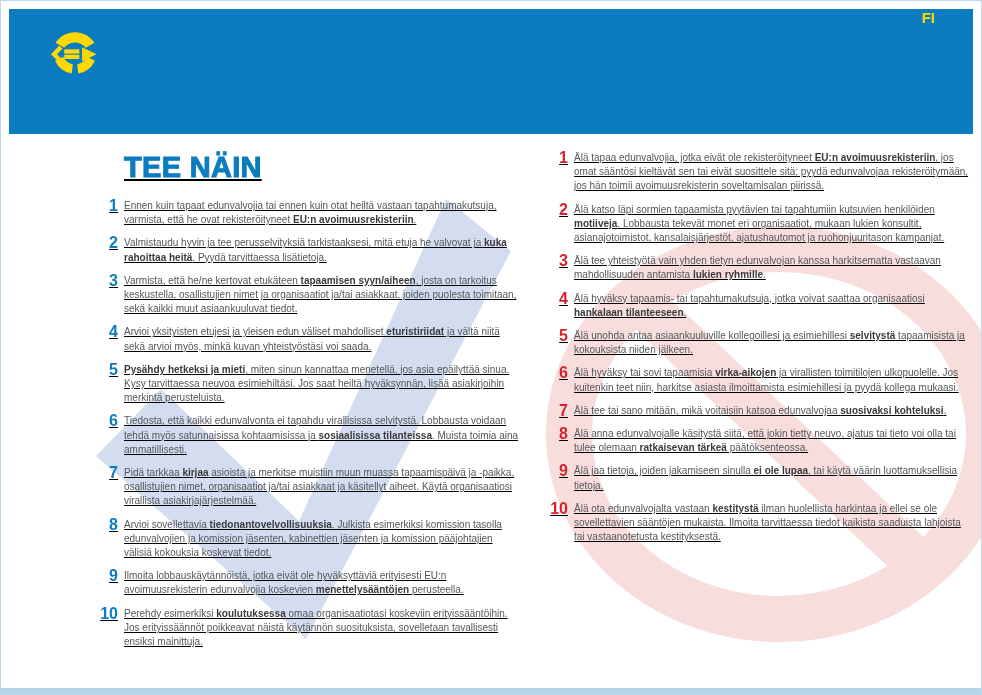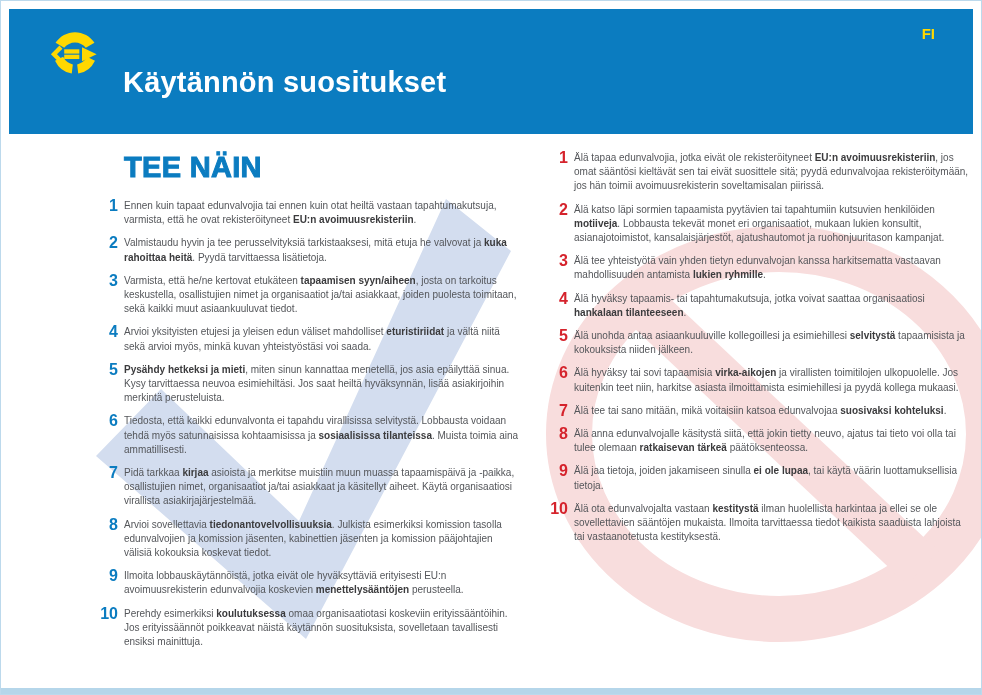--- a/index.html
+++ b/index.html
@@ -17,38 +17,38 @@
     position:absolute;left:8px;top:8px;right:8px;height:125px;
     background:var(--header-bg,#0b7cc0);
   }
   .logo{position:absolute;left:39px;top:16px;width:54px;height:54px;}
   .org-name{
     position:absolute;left:114px;top:17px;
     color:var(--accent-yellow,#ffd800);
     font-size:16px;font-weight:bold;letter-spacing:.2px;
   }
   .lang-code{
-    position:absolute;right:38px;top:16px;
+    position:absolute;right:38px;top:0;
     color:var(--accent-yellow,#ffd800);
     font-size:15px;font-weight:bold;
   }
   .page-title{
     position:absolute;left:114px;top:57px;
     color:#ffffff;font-size:29px;font-weight:bold;letter-spacing:.2px;
   }
   .page-subtitle{
     position:absolute;left:114px;top:95px;
     color:#ffffff;font-size:16px;font-weight:normal;
   }
   
   .wm{position:absolute;pointer-events:none;}
   .wm-check{left:0;top:0;}
   .wm-ban{left:0;top:0;}
   
-  .col{position:absolute;top:150px;}
+  .col{position:absolute;top:150px;text-decoration:underline;}
   .do-col{left:95px;width:426px;}
   .dont-col{left:545px;width:426px;}
   .col h2{
     margin:0 0 15px 28px;
     font-size:29px;font-weight:bold;letter-spacing:.3px;
     -webkit-text-stroke:1px currentColor;
   }
   .do-col h2{color:var(--do-blue,#0b7cc0);}
   .dont-col h2{color:var(--dont-red,#d5232c);}
   .item{display:flex;margin-bottom:9px;}
@@ -84,21 +84,20 @@
       <path fill="#ffd800" d="M56 90 A 43 43 0 0 0 87 66 L 72 59 A 26 26 0 0 1 54 73 Z"></path>
 
       <rect fill="#ffd800" x="30" y="45" width="28" height="8"></rect>
       <rect fill="#ffd800" x="30" y="55" width="28" height="8"></rect>
 
       <polygon fill="#ffd800" points="63,41 90,54 63,67"></polygon>
 
       <polyline fill="none" stroke="#ffd800" stroke-width="8" points="24,41 11,54 24,67"></polyline>
     </svg>
     <div class="lang-code">FI</div>
-    <div class="page-title">Käytännön suositukset</div>
   </div>
 
   <svg class="wm wm-check" width="982" height="695" viewBox="0 0 982 695" aria-hidden="true">
     <polygon fill="#d3ddef" points="95,455 160,388 298,520 445,198 510,250 305,638"></polygon>
   </svg>
 
   <svg class="wm wm-ban" width="982" height="695" viewBox="0 0 982 695" aria-hidden="true">
     <g stroke="#f8dddd" fill="none">
       <ellipse cx="778" cy="433" rx="210" ry="185" stroke-width="46"></ellipse>
       <line x1="640" y1="302" x2="922" y2="567" stroke-width="46"></line>

